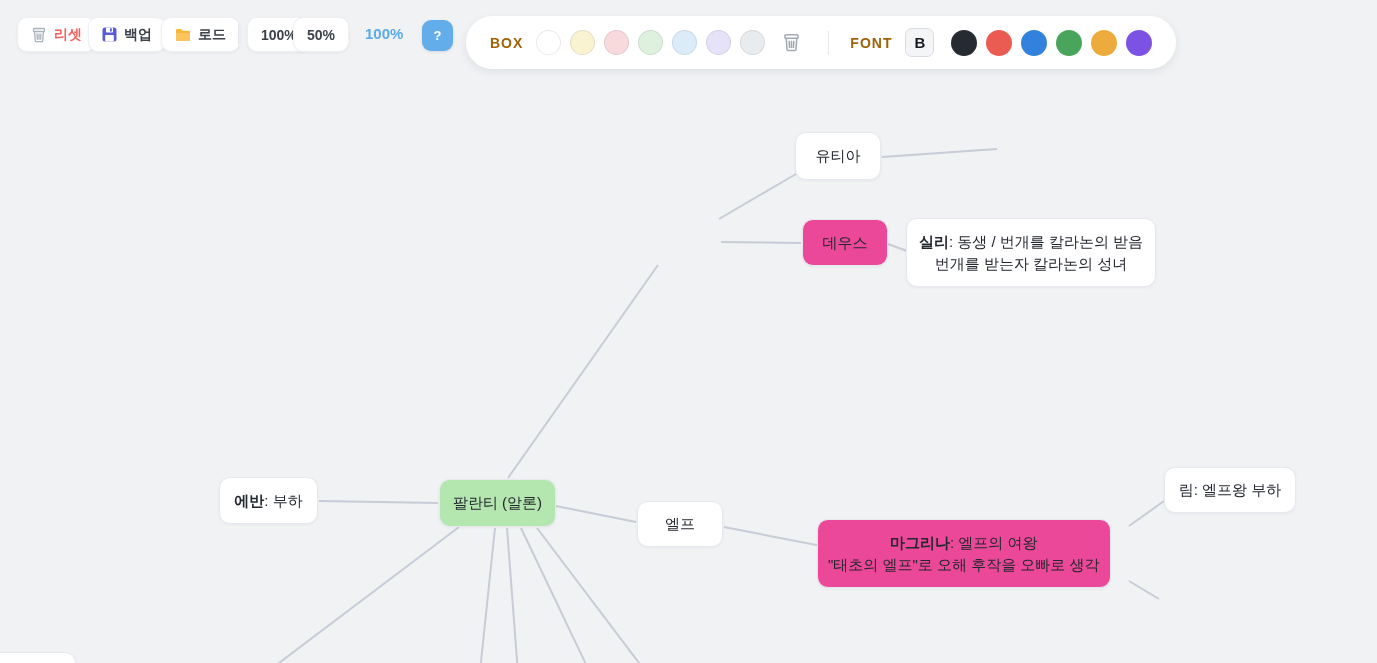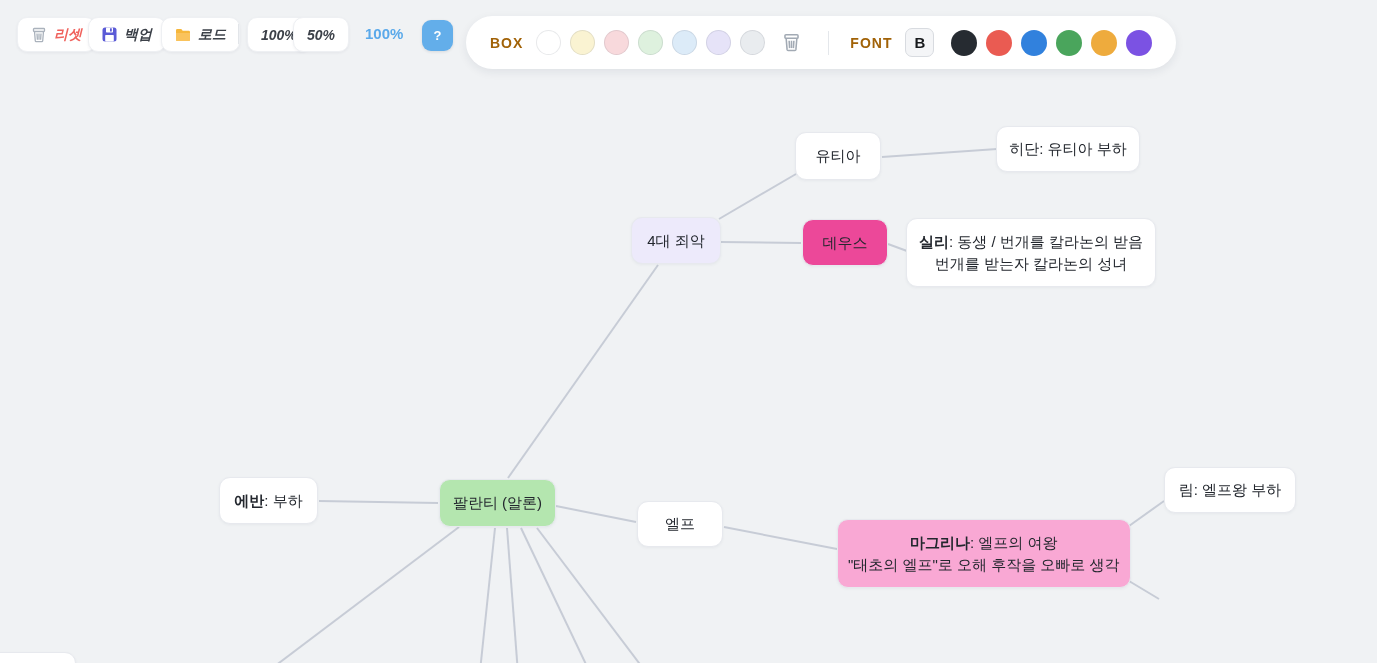--- a/index.html
+++ b/index.html
@@ -7,21 +7,21 @@
     font-family:"Liberation Sans","DejaVu Sans",sans-serif;
     background:#f0f2f4; }
   .stage { position:relative; width:1377px; height:663px; }
 
   
   .toolbar { position:absolute; left:0; top:0; width:100%; height:72px; z-index:5;
     display:flex; align-items:flex-start; }
   .tbtn { position:absolute; top:17px; height:35px; background:#ffffff;
     border:1px solid #eef0f3; border-radius:10px; box-shadow:0 1px 3px rgba(30,40,60,.06);
     display:flex; align-items:center; gap:7px; padding:0 13px;
-    font-size:14px; font-weight:bold; color:#3c4149; cursor:pointer;font-style:italic; }
+    font-size:14px; font-weight:bold; color:#3c4149; cursor:pointer; }
   .tbtn .ic { display:flex; align-items:center; }
   .reset-label { color:#f0625d; }
   .tb-divider { position:absolute; top:24px; width:1px; height:20px; background:#e2e5e9; }
   .zoom-label { position:absolute; top:25px; font-size:15px; font-weight:bold; color:#5aa9ea; }
   .help-btn { position:absolute; top:20px; width:31px; height:31px; border-radius:9px;
     background:#63aeea; color:#fff; font-size:13px; font-weight:bold;
     display:flex; align-items:center; justify-content:center; cursor:pointer;
     box-shadow:0 1px 3px rgba(30,40,60,.12); }
 
   
@@ -67,43 +67,37 @@
         <line x1="459" y1="527" x2="230" y2="700" stroke="#c7ccd6" stroke-width="2"></line>
         <line x1="495" y1="528" x2="477" y2="700" stroke="#c7ccd6" stroke-width="2"></line>
         <line x1="507" y1="528" x2="520" y2="700" stroke="#c7ccd6" stroke-width="2"></line>
         <line x1="521" y1="528" x2="603" y2="700" stroke="#c7ccd6" stroke-width="2"></line>
         <line x1="537" y1="528" x2="667" y2="700" stroke="#c7ccd6" stroke-width="2"></line>
       </svg>
 
     <div class="node" style="left: 795px; top: 132px; min-width: 86px; height: 48px; background: rgb(255, 255, 255);">
       <span>유티아</span>
     </div>
-    <div class="node" style="left: 996px; top: 126px; min-width: 144px; height: 46px; background: rgb(255, 255, 255);">
-      <span>히단: 유티아 부하</span>
-    </div>
-    <div class="node" style="left: 631px; top: 217px; min-width: 90px; height: 47px; background: rgb(237, 234, 251);">
-      <span>4대 죄악</span>
-    </div>
     <div class="node" style="left: 802px; top: 219px; min-width: 86px; height: 47px; background: #ec4899;">
       <span>데우스</span>
     </div>
     <div class="node" style="left: 906px; top: 218px; min-width: 250px; height: 69px; background: rgb(255, 255, 255);">
       <div><b>실리</b><span>: 동생 / 번개를 칼라논의 받음</span></div>
       <div>번개를 받는자 칼라논의 성녀</div>
     </div>
     <div class="node" style="left: 219px; top: 477px; min-width: 99px; height: 47px; background: rgb(255, 255, 255);">
       <div><b>에반</b><span>: 부하</span></div>
     </div>
     <div class="node" style="left: 439px; top: 479px; min-width: 117px; height: 48px; background: rgb(180, 230, 175);">
       <span>팔란티 (알론)</span>
     </div>
     <div class="node" style="left: 637px; top: 501px; min-width: 86px; height: 46px; background: rgb(255, 255, 255);">
       <span>엘프</span>
     </div>
-    <div class="node" style="left: 837px; top: 519px; min-width: 293px; height: 69px; background: #f9a8d4;">
+    <div class="node" style="left: 817px; top: 519px; min-width: 293px; height: 69px; background: #ec4899;">
       <div><b>마그리나</b><span>: 엘프의 여왕</span></div>
       <div>"태초의 엘프"로 오해 후작을 오빠로 생각</div>
     </div>
     <div class="node" style="left: 1164px; top: 467px; min-width: 132px; height: 46px; background: rgb(255, 255, 255);">
       <span>림: 엘프왕 부하</span>
     </div>
     <div class="node" style="left: -28px; top: 652px; min-width: 104px; height: 60px; background: rgb(255, 255, 255);"></div>
   </div>
 
   <div class="toolbar">

